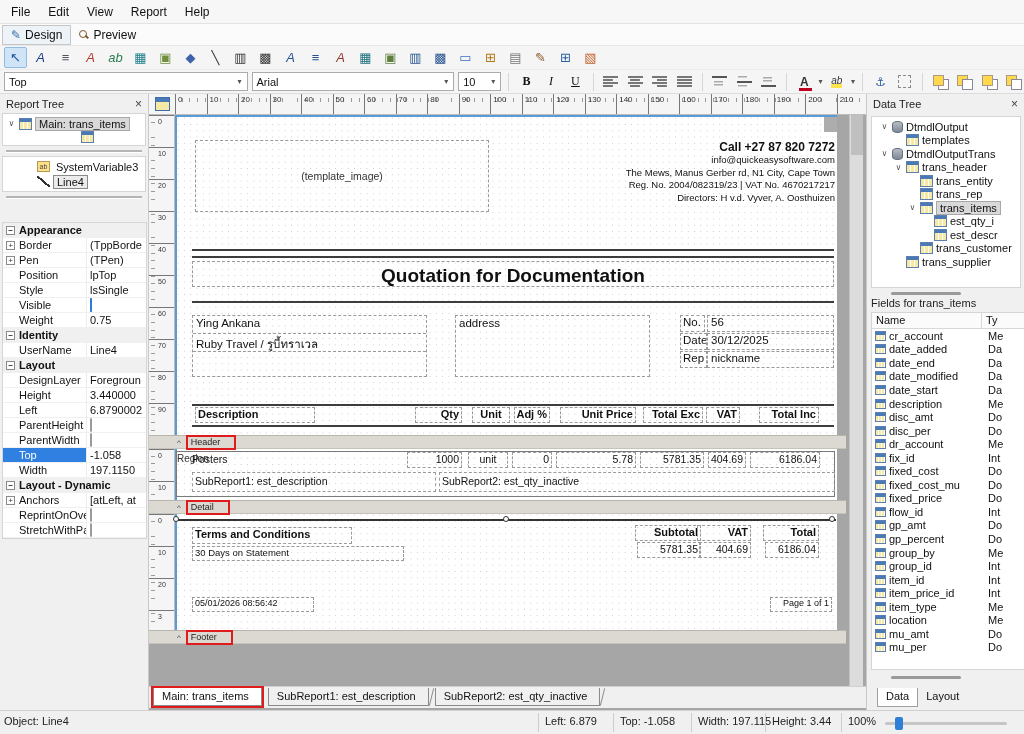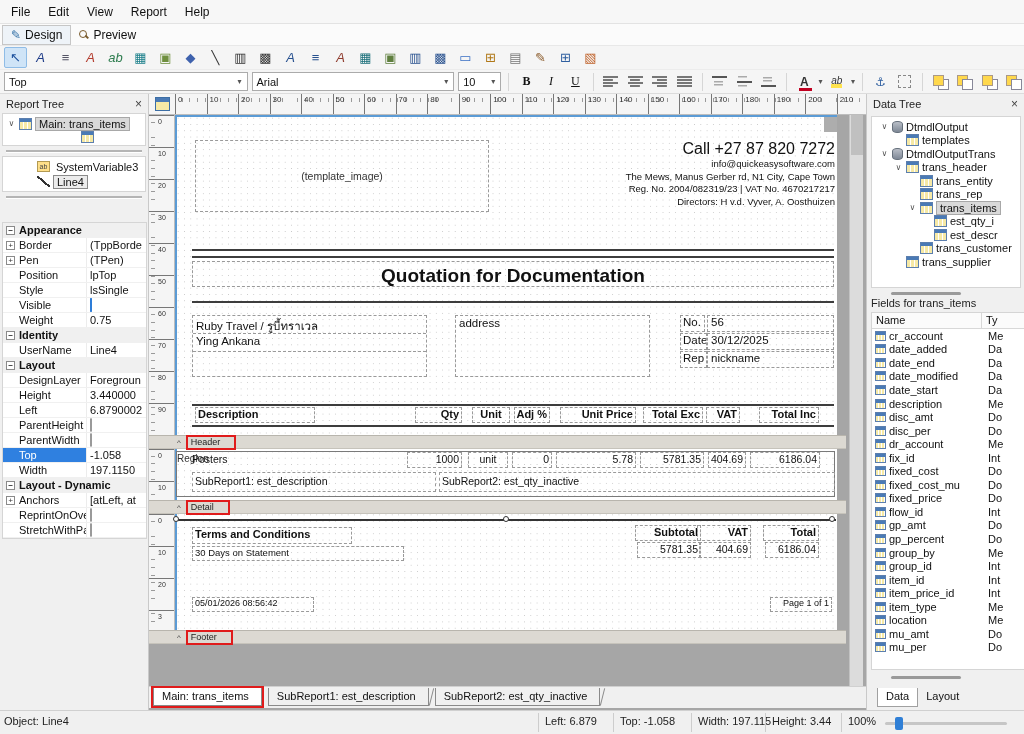--- a/index.html
+++ b/index.html
@@ -530,34 +530,34 @@
         </div>
 
       <div id="page">
         <div class="blue-leftline"></div>
         <div class="blue-topline"></div>
         <div class="page-grey-block"></div>
 
         <div class="band" style="top:0; height:320px;">
           <div class="rpt-text dashed" style="left:20px; top:25px; width:294px; height:72px; display:flex; align-items:center; justify-content:center; font-size:10.5px; color:#333;">(template_image)</div>
           <div class="rpt-text" style="left:322px; top:25px; width:338px; height:76px; text-align:right; white-space:normal;">
-            <div style="font-size:16px; font-weight:normal;">Call +27 87 820 7272</div>
+            <div style="font-size:12px; font-weight:bold;">Call +27 87 820 7272</div>
             <div style="font-size:9.5px; line-height:12.5px;">info@quickeasysoftware.com</div>
             <div style="font-size:9.5px; line-height:12.5px;">The Mews, Manus Gerber rd, N1 City, Cape Town</div>
             <div style="font-size:9.5px; line-height:12.5px;">Reg. No. 2004/082319/23 | VAT No. 4670217217</div>
             <div style="font-size:9.5px; line-height:12.5px;">Directors: H v.d. Vyver, A. Oosthuizen</div>
           </div>
           <div class="hline" style="left:17px; top:134px; width:642px;"></div>
           <div class="hline" style="left:17px; top:141px; width:642px;"></div>
           <div class="rpt-text dashed ccol" style="left:17px; top:146px; width:642px; height:26px; font-size:19px; font-weight:bold; padding-top:3px;">Quotation for Documentation</div>
           <div class="hline" style="left:17px; top:186px; width:642px;"></div>
 
           <div class="dashed" style="position:absolute; left:17px; top:200px; width:235px; height:62px;">
+            <div style="height:18px; border-bottom:1px dashed #9a9a9a; font-size:11.5px; padding:1px 0 0 3px;">Ying Ankana</div>
             <div style="height:18px; border-bottom:1px dashed #9a9a9a; font-size:11.5px; padding:1px 0 0 3px; white-space:nowrap; overflow:hidden;">Ruby Travel / รูบี้ทราเวล</div>
-            <div style="height:18px; border-bottom:1px dashed #9a9a9a; font-size:11.5px; padding:1px 0 0 3px;">Ying Ankana</div>
           </div>
           <div class="rpt-text dashed" style="left:280px; top:200px; width:195px; height:62px; font-size:11.5px; padding:1px 0 0 3px;">address</div>
           <div class="rpt-text dashed" style="left:505px; top:200px; width:25px; height:17px; font-size:11.5px; padding-left:2px;">No.</div>
           <div class="rpt-text dashed" style="left:532px; top:200px; width:127px; height:17px; font-size:11.5px; padding-left:3px;">56</div>
           <div class="rpt-text dashed" style="left:505px; top:218px; width:27px; height:17px; font-size:11.5px; padding-left:2px;">Date</div>
           <div class="rpt-text dashed" style="left:532px; top:218px; width:127px; height:17px; font-size:11.5px; padding-left:3px;">30/12/2025</div>
           <div class="rpt-text dashed" style="left:505px; top:236px; width:27px; height:17px; font-size:11.5px; padding-left:2px;">Rep</div>
           <div class="rpt-text dashed" style="left:532px; top:236px; width:127px; height:17px; font-size:11.5px; padding-left:3px;">nickname</div>
 
           <div class="hline" style="left:17px; top:289px; width:642px;"></div>

